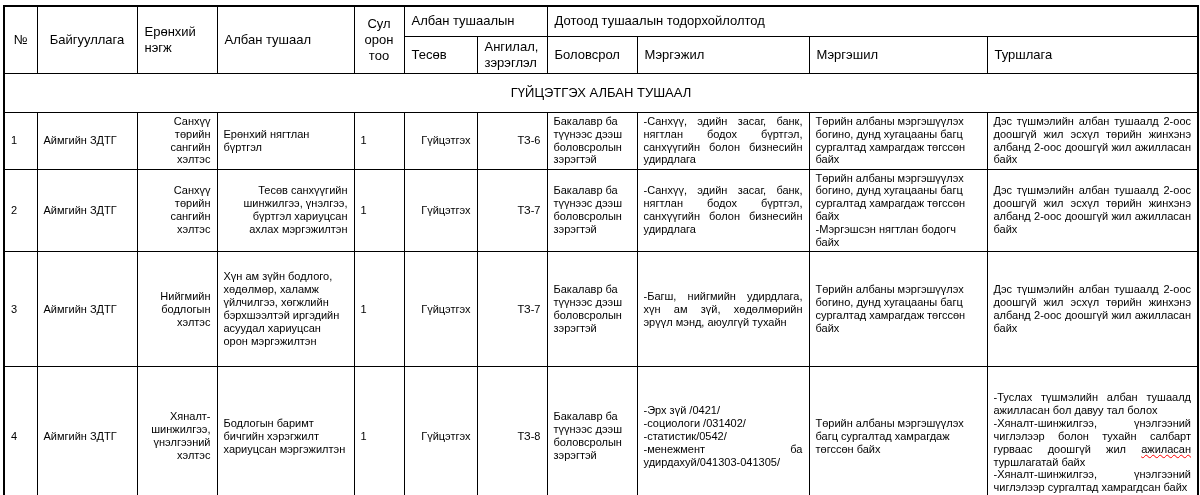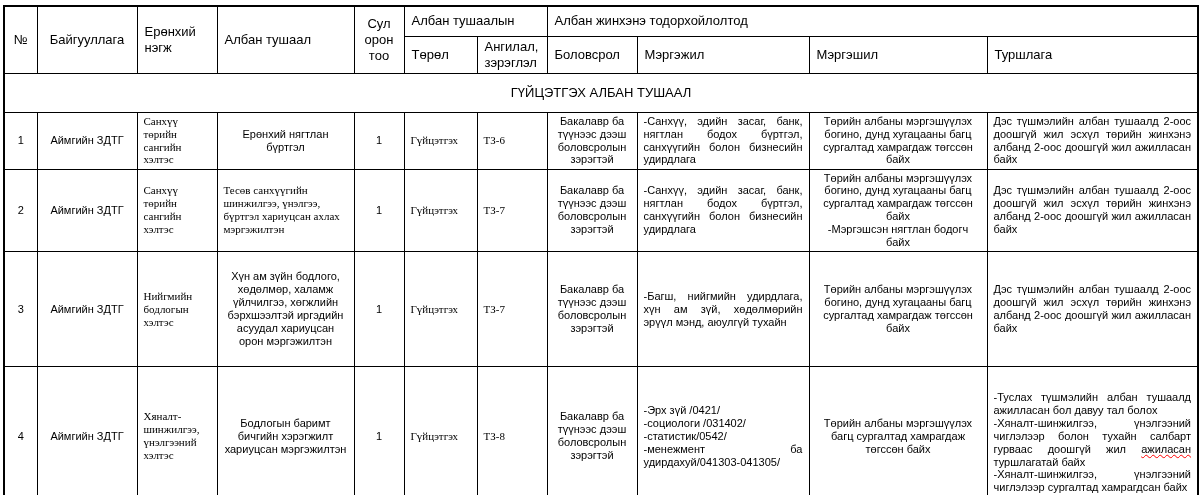--- a/index.html
+++ b/index.html
@@ -38,22 +38,22 @@
   }
   .vacancy thead th.h-center { text-align: center; margin-left: 28px; }
 
   tr.section-row td {
     text-align: center;
     font-size: 13px;
     height: 34px;
     padding: 2px;
   }
 
-  .c-center  { text-align: center; }
-  .c-left    { text-align: left; font-family: Liberation Serif, serif; }
+  .c-center  { text-align: left; }
+  .c-left    { text-align: right; }
   .c-justify { text-align: justify; }
   .c-pre     { white-space: pre-line; }
 
   .misspelled {
     text-decoration-line: underline;
     text-decoration-style: wavy;
     text-decoration-thickness: 1px;
     text-decoration-skip-ink: none;
   }
 </style>
@@ -76,24 +76,24 @@
         <col style="width:211px">
     </colgroup>
     <thead>
       <tr style="height:30px">
         <th rowspan="2" class="h-center">№</th>
         <th rowspan="2" class="h-center">Байгууллага</th>
         <th rowspan="2">Ерөнхий нэгж</th>
         <th rowspan="2">Албан тушаал</th>
         <th rowspan="2" class="h-center">Сул орон тоо</th>
         <th colspan="2">Албан тушаалын</th>
-        <th colspan="4">Албан жинхэнэ тодорхойлолтод</th>
+        <th colspan="4">Дотоод тушаалын тодорхойлолтод</th>
       </tr>
       <tr style="height:37px">
-        <th>Төрөл</th>
+        <th>Тесөв</th>
         <th>Ангилал, зэрэглэл</th>
         <th>Боловсрол</th>
         <th>Мэргэжил</th>
         <th>Мэргэшил</th>
         <th>Туршлага</th>
       </tr>
     </thead>
     <tbody>
       <tr class="section-row">
         <td colspan="11">ГҮЙЦЭТГЭХ АЛБАН ТУШААЛ</td>

